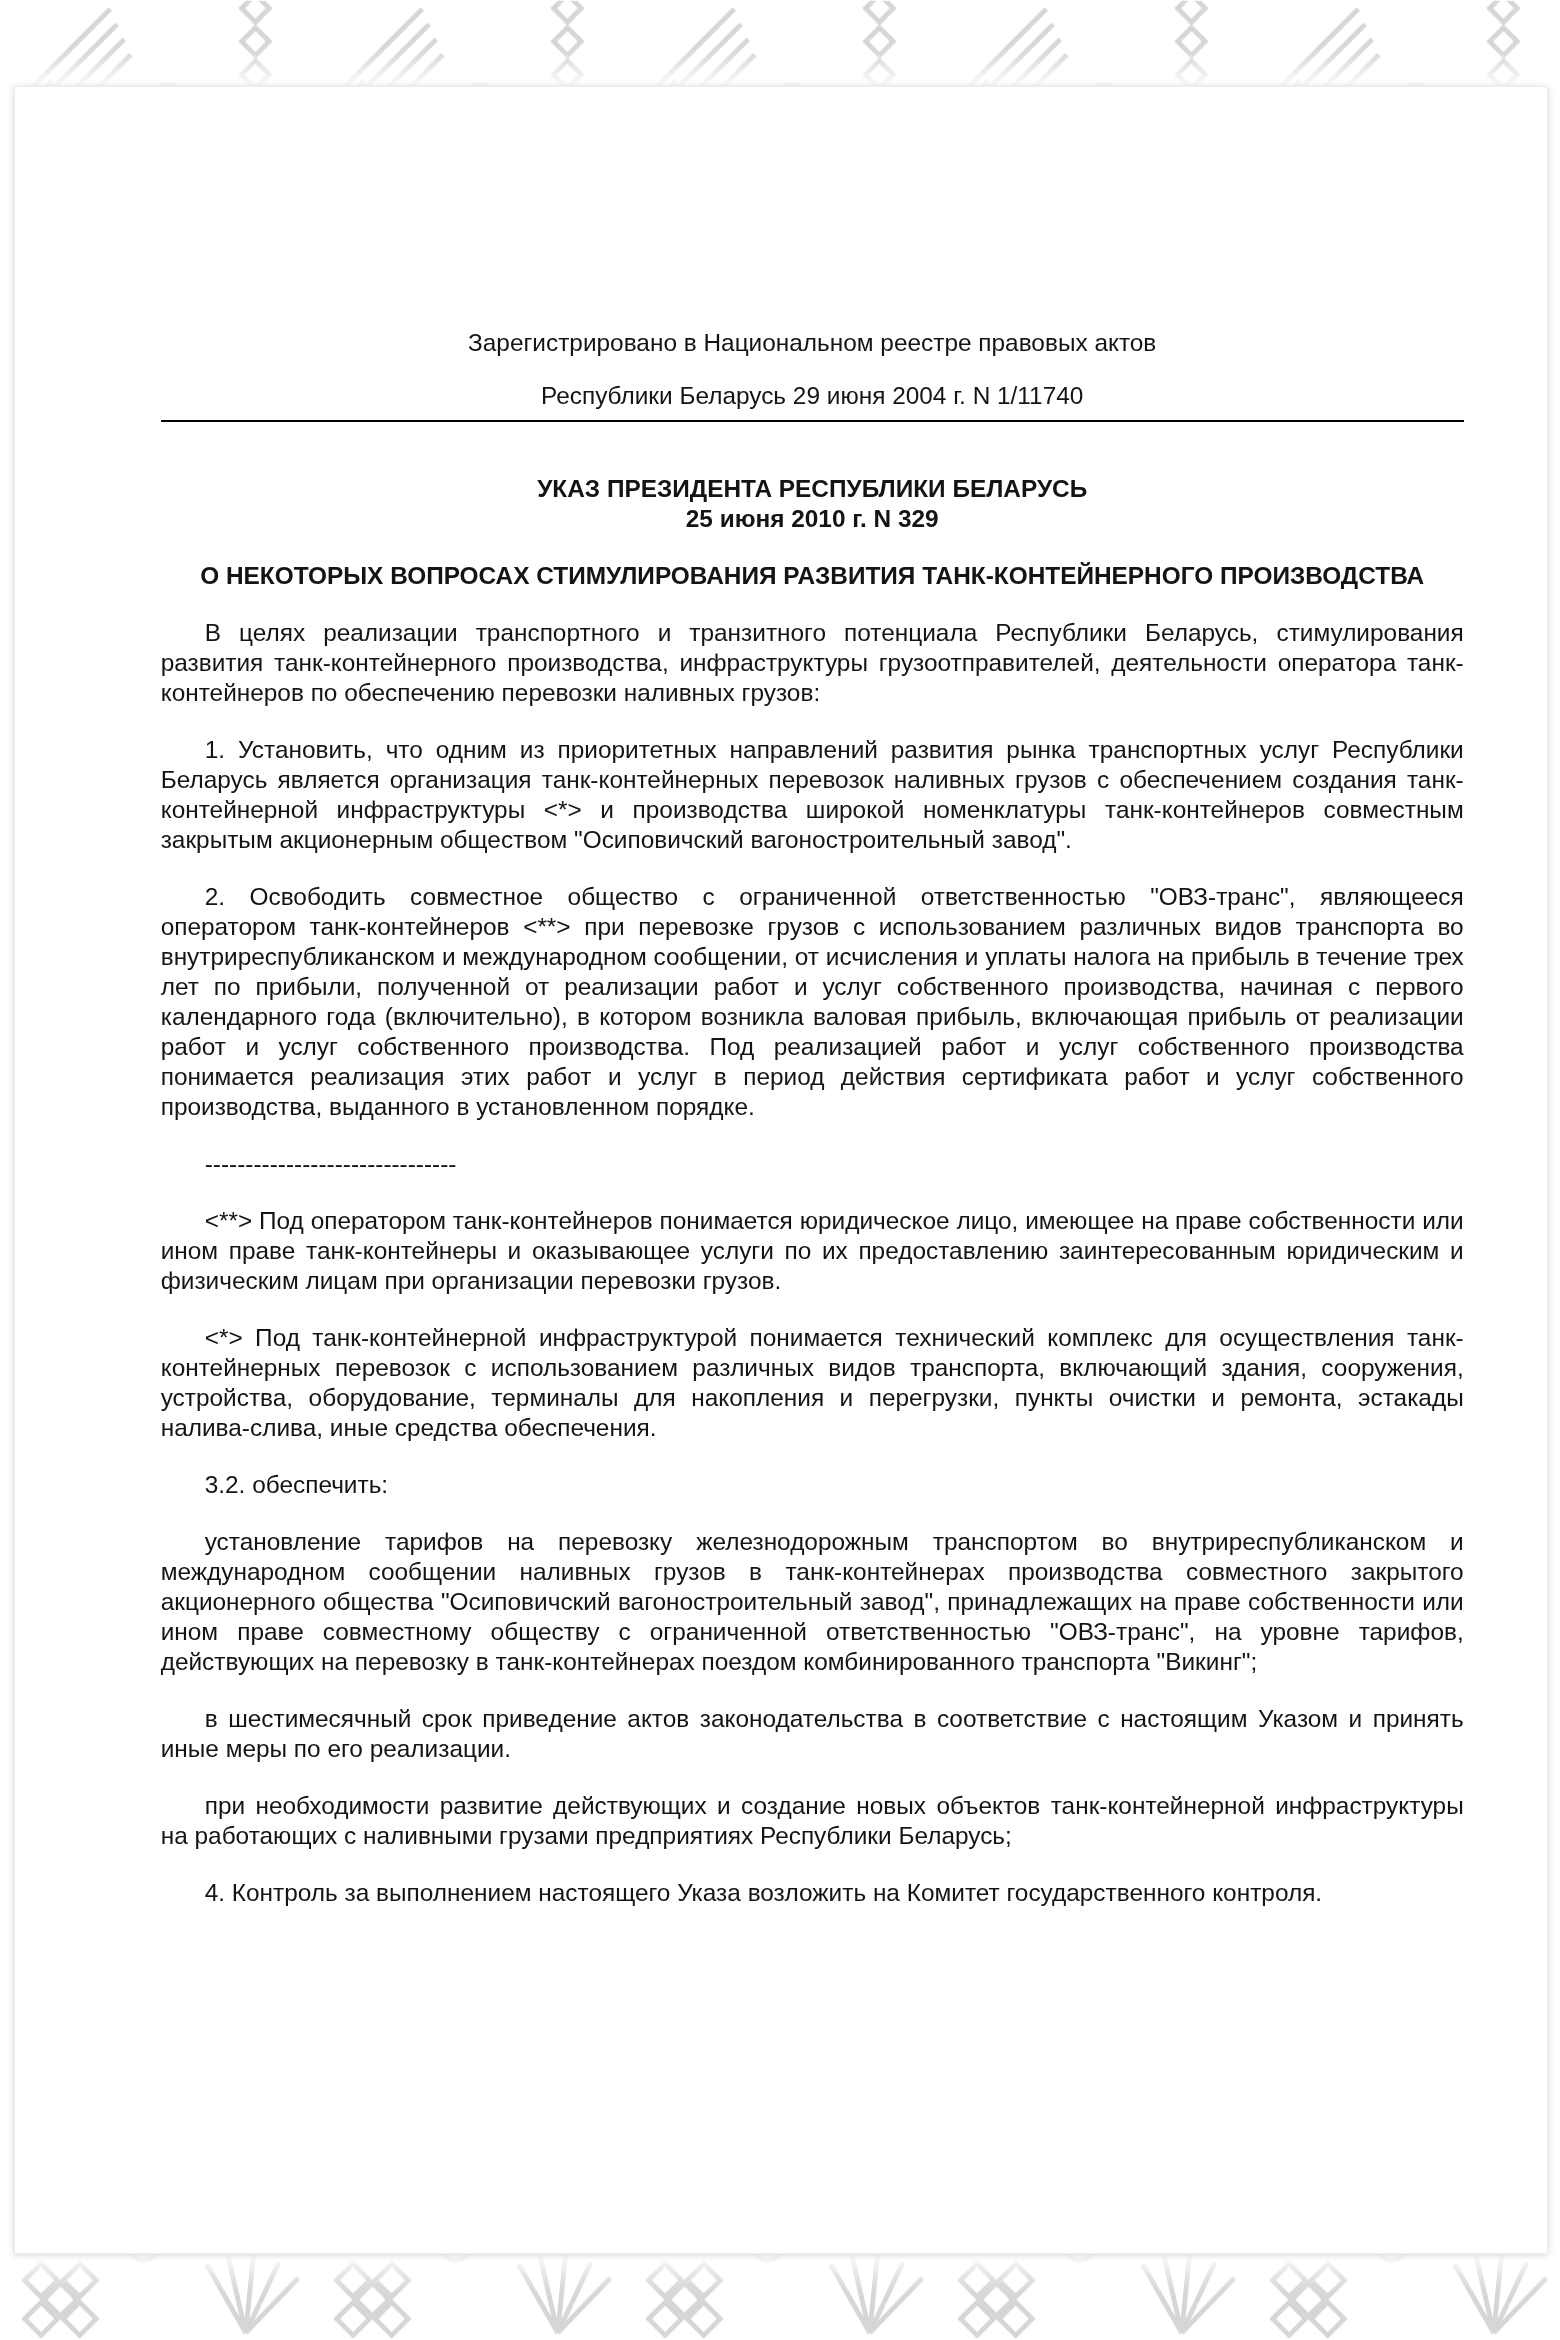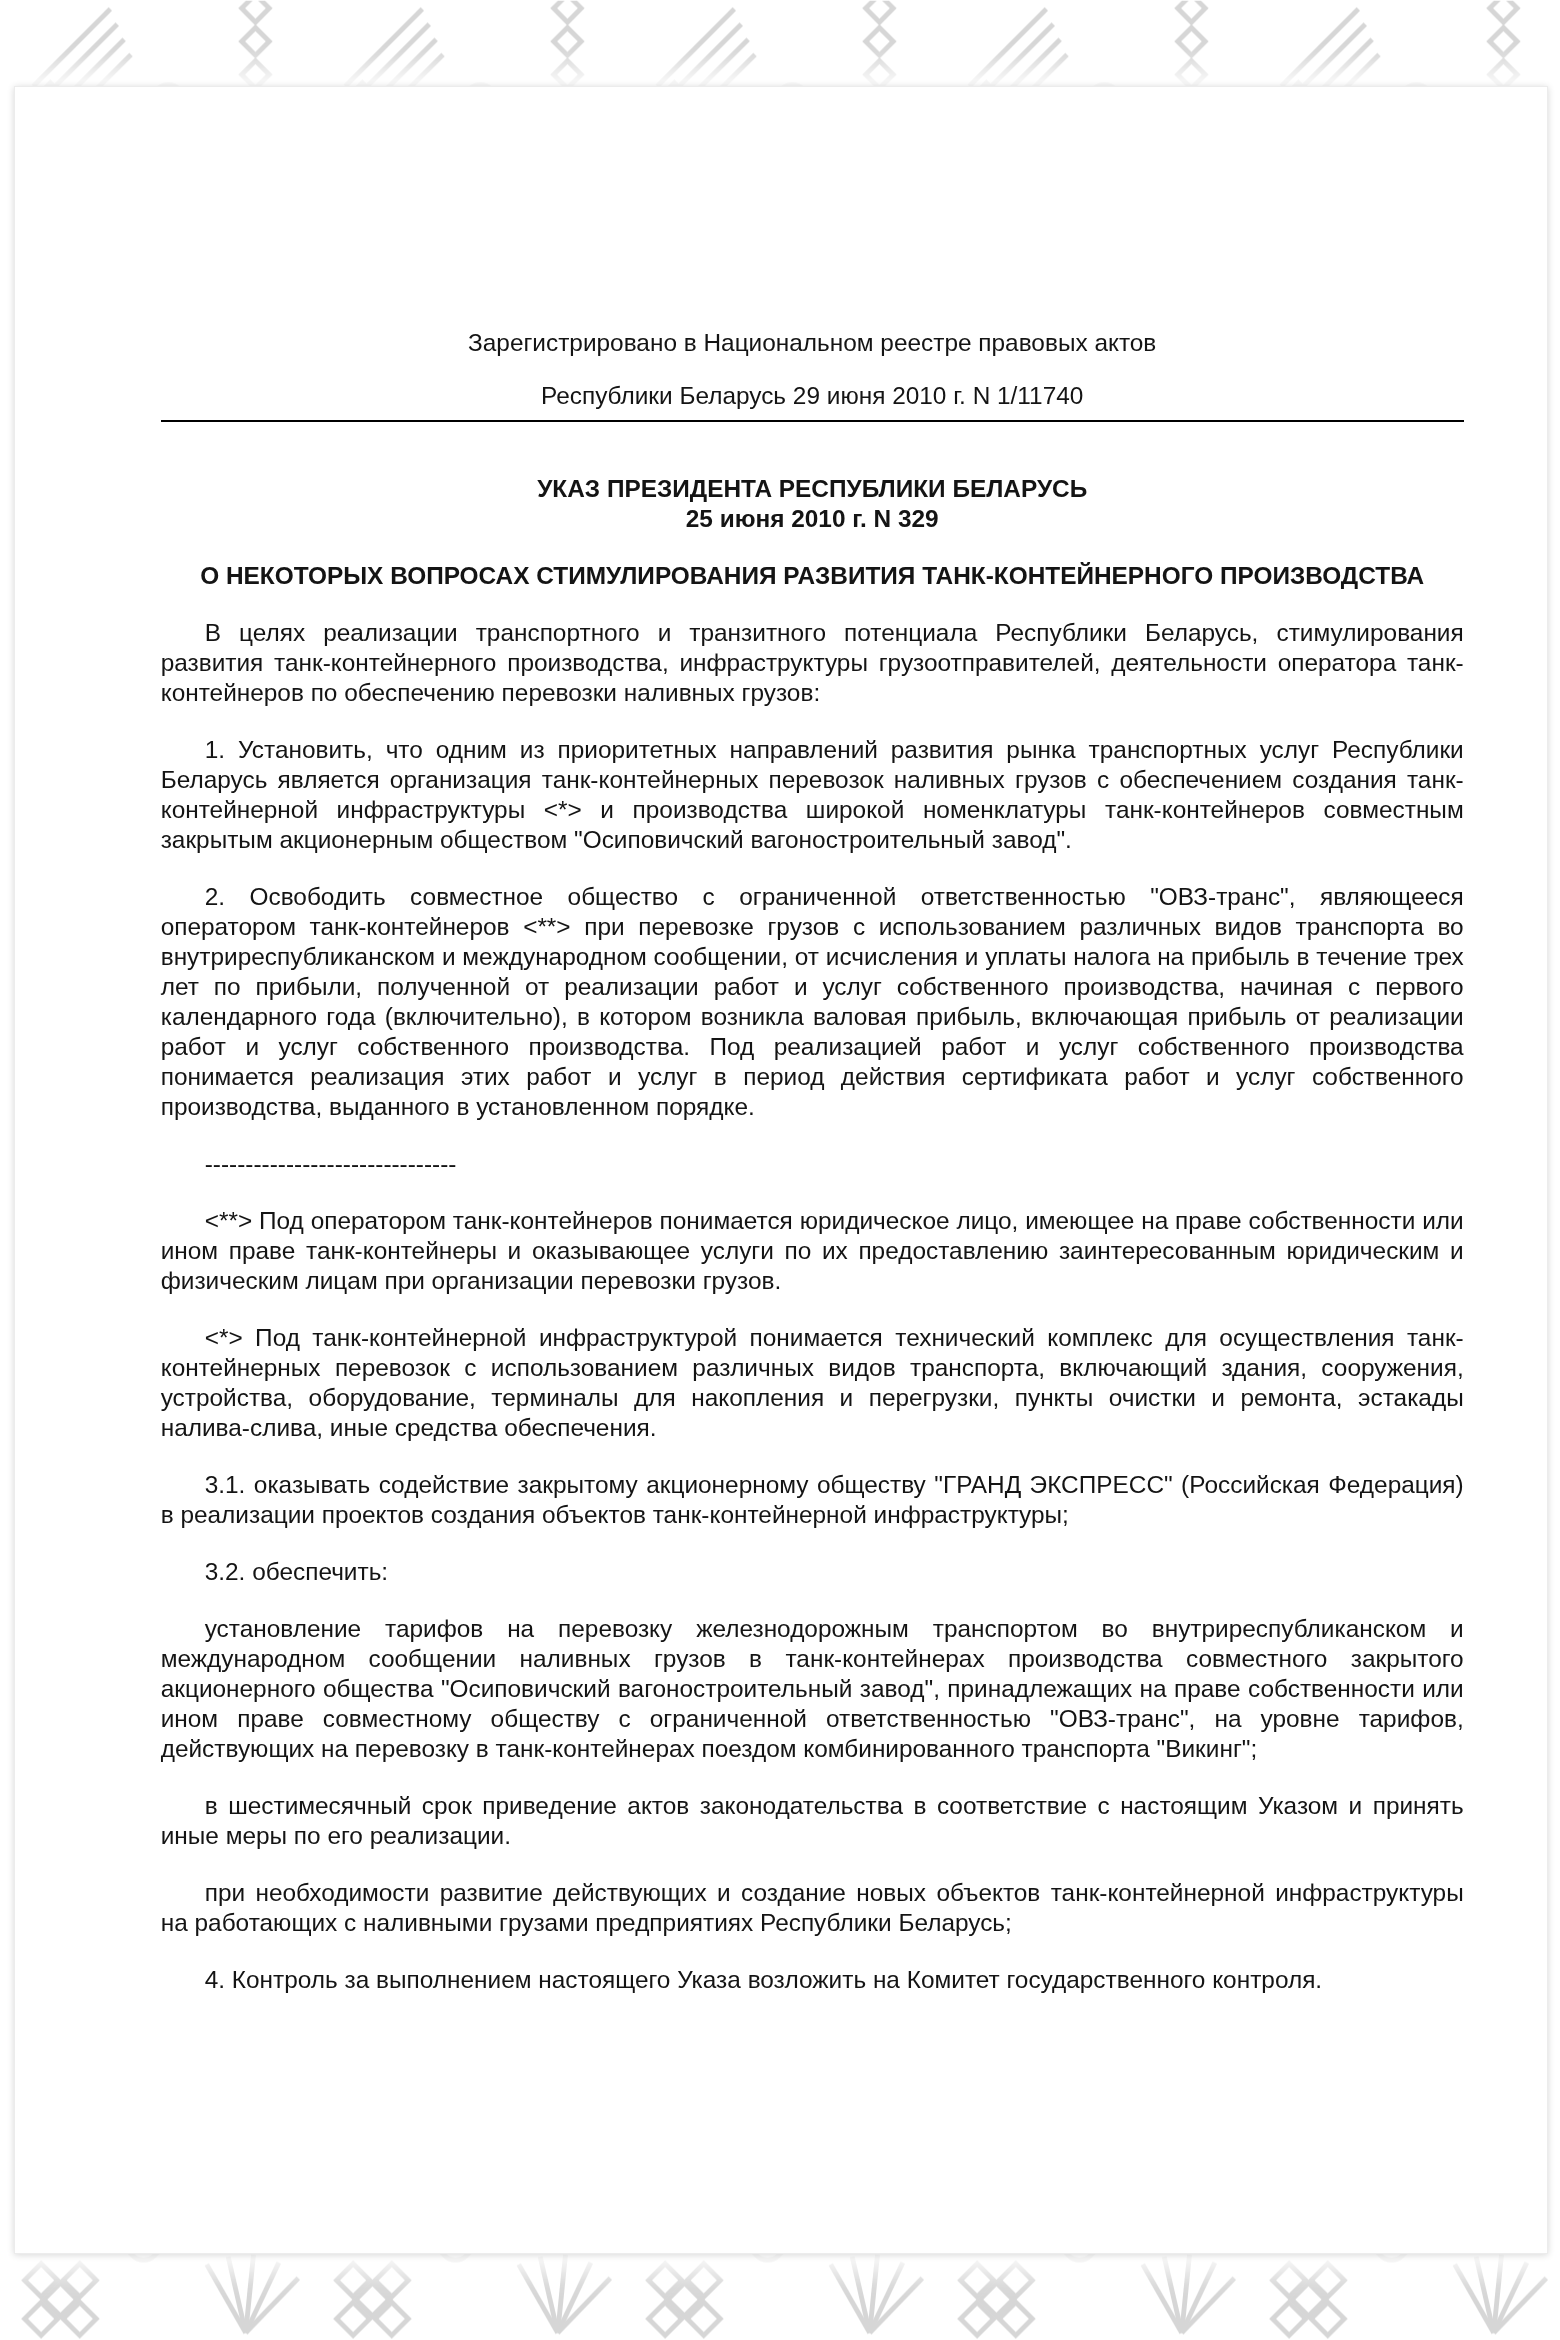--- a/index.html
+++ b/index.html
@@ -130,41 +130,40 @@
       </g>
     </pattern>
   </defs>
   <rect width="1600" height="2400" fill="url(#tile)"></rect>
 </svg>
 
 <div class="sheet">
   <div class="content">
 
     <p class="reg">Зарегистрировано в Национальном реестре правовых актов</p>
-    <p class="reg last">Республики Беларусь 29 июня 2010 г. N 1/11740</p>
+    <p class="reg last">Республики Беларусь 29 июня 2004 г. N 1/11740</p>
 
     <div class="rule"></div>
 
     <div class="doc-title">
       <div>УКАЗ ПРЕЗИДЕНТА РЕСПУБЛИКИ БЕЛАРУСЬ</div>
       <div>25 июня 2010 г. N 329</div>
     </div>
 
     <div class="doc-heading">О НЕКОТОРЫХ ВОПРОСАХ СТИМУЛИРОВАНИЯ РАЗВИТИЯ ТАНК-КОНТЕЙНЕРНОГО ПРОИЗВОДСТВА</div>
 
     <p class="para">В целях реализации транспортного и транзитного потенциала Республики Беларусь, стимулирования развития танк-контейнерного производства, инфраструктуры грузоотправителей, деятельности оператора танк-контейнеров по обеспечению перевозки наливных грузов:</p>
     <p class="para">1. Установить, что одним из приоритетных направлений развития рынка транспортных услуг Республики Беларусь является организация танк-контейнерных перевозок наливных грузов с обеспечением создания танк-контейнерной инфраструктуры &lt;*&gt; и производства широкой номенклатуры танк-контейнеров совместным закрытым акционерным обществом "Осиповичский вагоностроительный завод".</p>
     <p class="para">2. Освободить совместное общество с ограниченной ответственностью "ОВЗ-транс", являющееся оператором танк-контейнеров &lt;**&gt; при перевозке грузов с использованием различных видов транспорта во внутриреспубликанском и международном сообщении, от исчисления и уплаты налога на прибыль в течение трех лет по прибыли, полученной от реализации работ и услуг собственного производства, начиная с первого календарного года (включительно), в котором возникла валовая прибыль, включающая прибыль от реализации работ и услуг собственного производства. Под реализацией работ и услуг собственного производства понимается реализация этих работ и услуг в период действия сертификата работ и услуг собственного производства, выданного в установленном порядке.</p>
 
     <p class="para sep">-------------------------------</p>
 
     <p class="para">&lt;**&gt; Под оператором танк-контейнеров понимается юридическое лицо, имеющее на праве собственности или ином праве танк-контейнеры и оказывающее услуги по их предоставлению заинтересованным юридическим и физическим лицам при организации перевозки грузов.</p>
     <p class="para">&lt;*&gt; Под танк-контейнерной инфраструктурой понимается технический комплекс для осуществления танк-контейнерных перевозок с использованием различных видов транспорта, включающий здания, сооружения, устройства, оборудование, терминалы для накопления и перегрузки, пункты очистки и ремонта, эстакады налива-слива, иные средства обеспечения.</p>
 
-    <p class="para">3.1. оказывать содействие закрытому акционерному обществу "ГРАНД ЭКСПРЕСС" (Российская Федерация) в реализации проектов создания объектов танк-контейнерной инфраструктуры;</p>
     <p class="para">3.2. обеспечить:</p>
     <p class="para">установление тарифов на перевозку железнодорожным транспортом во внутриреспубликанском и международном сообщении наливных грузов в танк-контейнерах производства совместного закрытого акционерного общества "Осиповичский вагоностроительный завод", принадлежащих на праве собственности или ином праве совместному обществу с ограниченной ответственностью "ОВЗ-транс", на уровне тарифов, действующих на перевозку в танк-контейнерах поездом комбинированного транспорта "Викинг";</p>
     <p class="para">в шестимесячный срок приведение актов законодательства в соответствие с настоящим Указом и принять иные меры по его реализации.</p>
     <p class="para">при необходимости развитие действующих и создание новых объектов танк-контейнерной инфраструктуры на работающих с наливными грузами предприятиях Республики Беларусь;</p>
     <p class="para">4. Контроль за выполнением настоящего Указа возложить на Комитет государственного контроля.</p>
 
   </div>
 </div>
 
 

